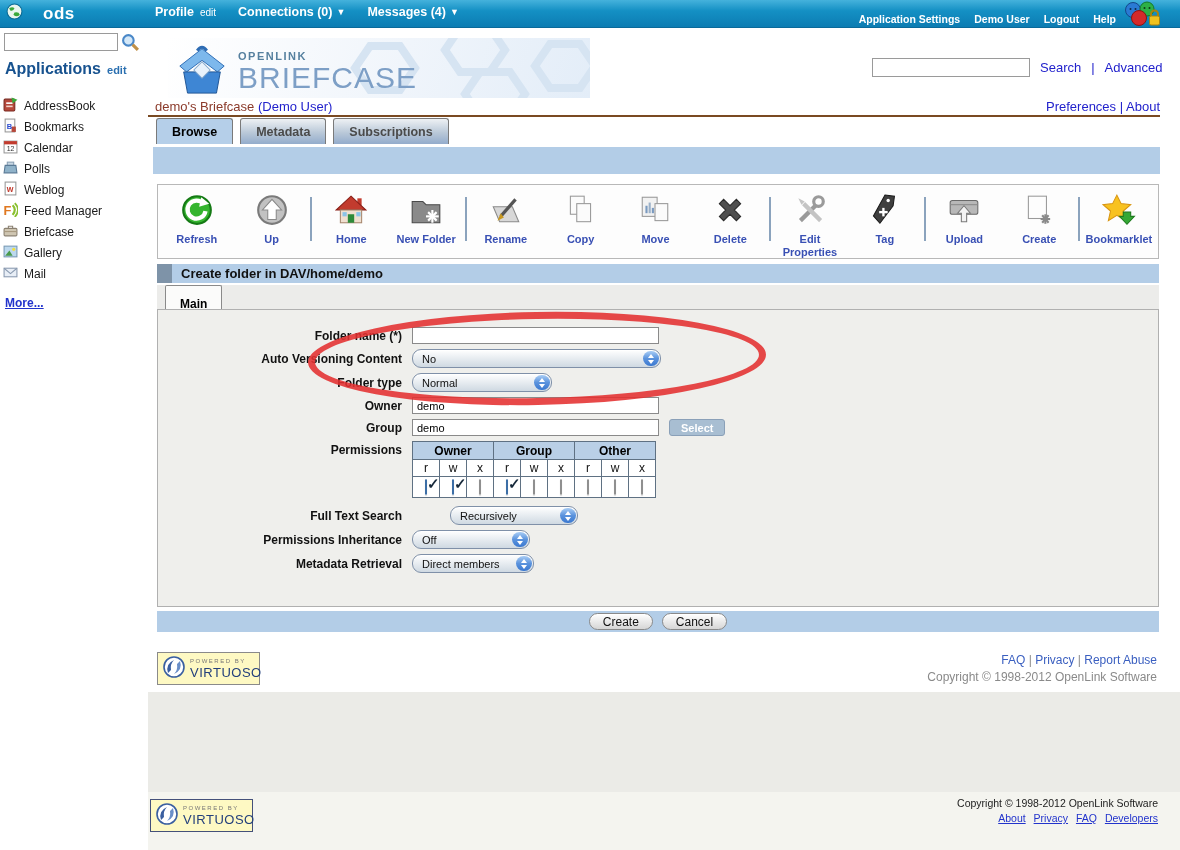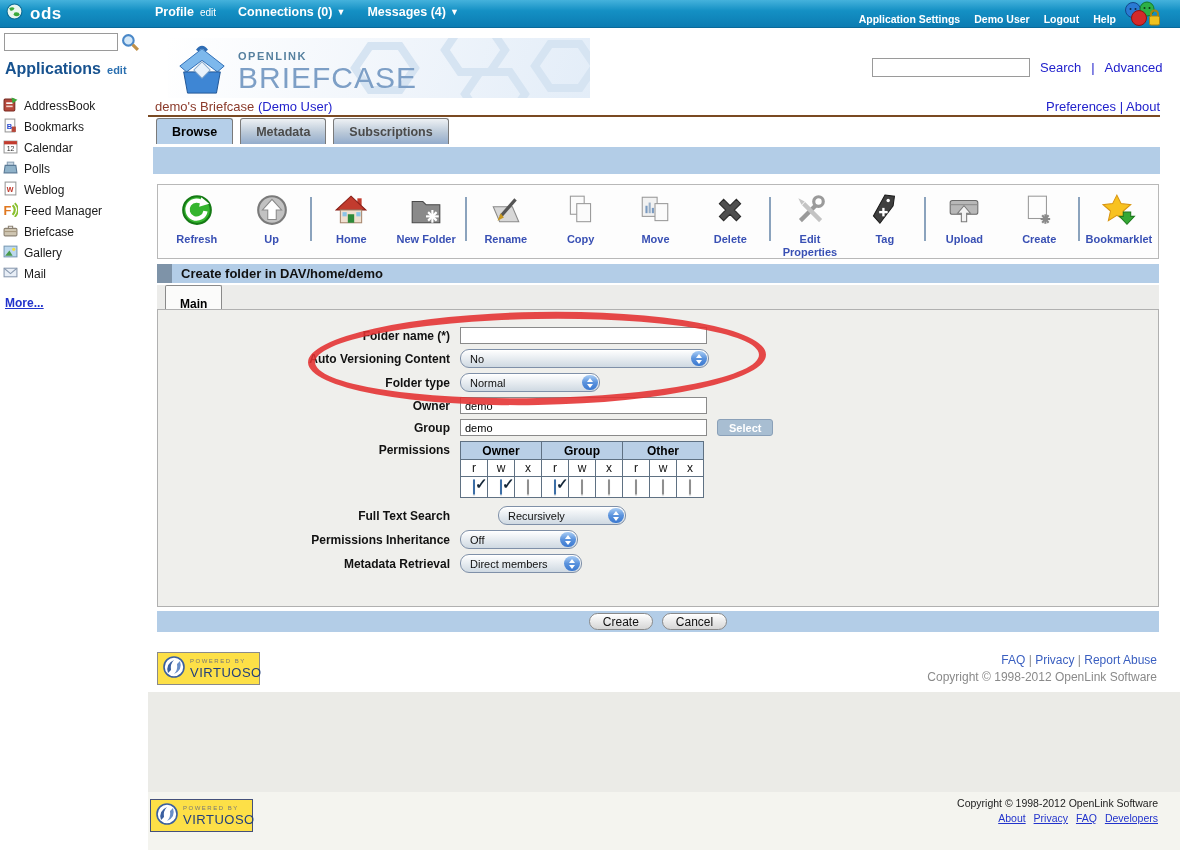--- a/index.html
+++ b/index.html
@@ -4,21 +4,21 @@
 <style>
   * { margin:0; padding:0; box-sizing:border-box; }
   html,body { background:#fff; }
   body { font-family:"Liberation Sans", sans-serif; }
   #page { position:relative; width:1180px; height:850px; background:#fff; overflow:hidden; }
 
   
   .topbar { position:absolute; left:0; top:0; width:1180px; height:28px;
     background:linear-gradient(#45b2dc 0%, #1490c4 40%, #0c7cb2 100%);
     border-bottom:1px solid #0a6a9a; }
-  .ods-logo { position:absolute; left:6px; top:3px; display:flex; align-items:center; gap:7px;
+  .ods-logo { position:absolute; left:6px; top:3px; display:flex; align-items:center; gap:20px;
     color:#fff; font-weight:bold; font-size:17px; letter-spacing:0.5px; }
   .tb-left { position:absolute; left:155px; top:5px; display:flex; align-items:center; gap:22px;
     color:#fff; font-size:12.5px; font-weight:bold; }
   .tb-left .edit { font-size:10px; font-weight:normal; margin-left:-16px; }
   .tb-left .caret { font-size:9px; margin-left:4px; }
   .tb-item { display:flex; align-items:center; cursor:pointer; }
   .tb-right { position:absolute; right:64px; top:13px; display:flex; gap:14px;
     color:#fff; font-size:10.5px; font-weight:bold; }
   .tb-right a { color:#fff; text-decoration:none; }
   .smiley-lock { position:absolute; right:18px; top:1px; }
@@ -72,21 +72,21 @@
   .sect-head .sq { position:absolute; left:0; top:0; width:15px; height:19px; background:#7e93a8; }
   .sect-head .stitle { position:absolute; left:24px; top:2px; font-size:13px; font-weight:bold; color:#111; }
   .tabstrip { position:absolute; left:157px; top:285px; width:1002px; height:24px; background:#ececea; }
   .main-tab { position:absolute; left:8px; top:0; height:36px; padding:0 14px; background:#fbfbfa;
     border:1px solid #8a8a8a; border-bottom:none; border-radius:2px 2px 0 0; display:flex; align-items:center;
     font-size:12px; font-weight:bold; color:#000; cursor:pointer; }
   .formbox { position:absolute; left:157px; top:309px; width:1002px; height:298px; background:#efefec;
     border:1px solid #b0b0b0; padding-top:17px; }
   .frow { display:flex; align-items:center; margin-bottom:5px; }
   .frow.top { align-items:flex-start; }
-  .flabel { width:302px; text-align:right; padding-right:10px; font-size:12px; font-weight:bold; color:#111; }
+  .flabel { width:254px; text-align:right; padding-right:10px; font-size:12px; font-weight:bold; color:#111; }
   .tinput { height:17px; border:1px solid #8a8a8a; font-size:11px; padding:1px 4px; background:#fff; }
   .w245 { width:247px; }
   .sel-btn { margin-left:10px; height:17px; padding:0 11px; background:#a8bed2; border:1px solid #8aa0b8;
     border-radius:3px; color:#fff; font-size:11px; font-weight:bold; cursor:pointer; }
 
   
   .aqua { position:relative; display:inline-flex; align-items:center; height:19px;
     border:1px solid #7f90a8; border-radius:9px; background:linear-gradient(#ffffff,#cfd9e2);
     box-shadow:inset 0 1px 0 #fff; padding:0 22px 0 9px; font-size:11px; color:#111; cursor:pointer; }
   .aqua .stepper { position:absolute; right:1px; top:1px; bottom:1px; width:16px; border-radius:8px;
@@ -109,21 +109,21 @@
   .cb.checked::after { content:"✓"; position:absolute; left:1px; top:-5px; font-size:15px; font-weight:bold; color:#16283a; }
 
   
   .btnbar { position:absolute; left:157px; top:611px; width:1002px; height:21px; background:#b3cde7;
     display:flex; align-items:center; justify-content:center; gap:9px; }
   .aqua-btn { height:17px; padding:0 13px; border:1px solid #8a8a8a; border-radius:9px;
     background:linear-gradient(#ffffff,#d6d6d6); font-size:12px; color:#111; cursor:pointer;
     box-shadow:inset 0 1px 0 #fff; }
 
   
-  .badge { display:flex; align-items:center; gap:4px; width:103px; height:33px; background:#fde047;
+  .badge { display:flex; align-items:center; gap:4px; width:103px; height:33px; background:#fef9c3;
     border:1px solid #8a8a8a; padding-left:4px; }
   .badge .btxt { display:flex; flex-direction:column; line-height:1; }
   .badge .b1 { font-size:6px; letter-spacing:1.5px; color:#777; }
   .badge .b2 { font-size:13px; color:#24407c; letter-spacing:0.5px; margin-top:2px; }
   .footer1-badge { position:absolute; left:157px; top:652px; }
   .footer1-right { position:absolute; right:23px; top:653px; text-align:right; font-size:12px; color:#8a8a8a; }
   .footer1-right a { color:#3a5fc0; text-decoration:none; }
   .footer1-right .sep { color:#8a8a8a; }
   .footer1-right .copy { margin-top:3px; font-size:12px; color:#8a8a8a; }
   .grayblock { position:absolute; left:148px; top:692px; width:1032px; height:100px; background:#ebebe7; }

